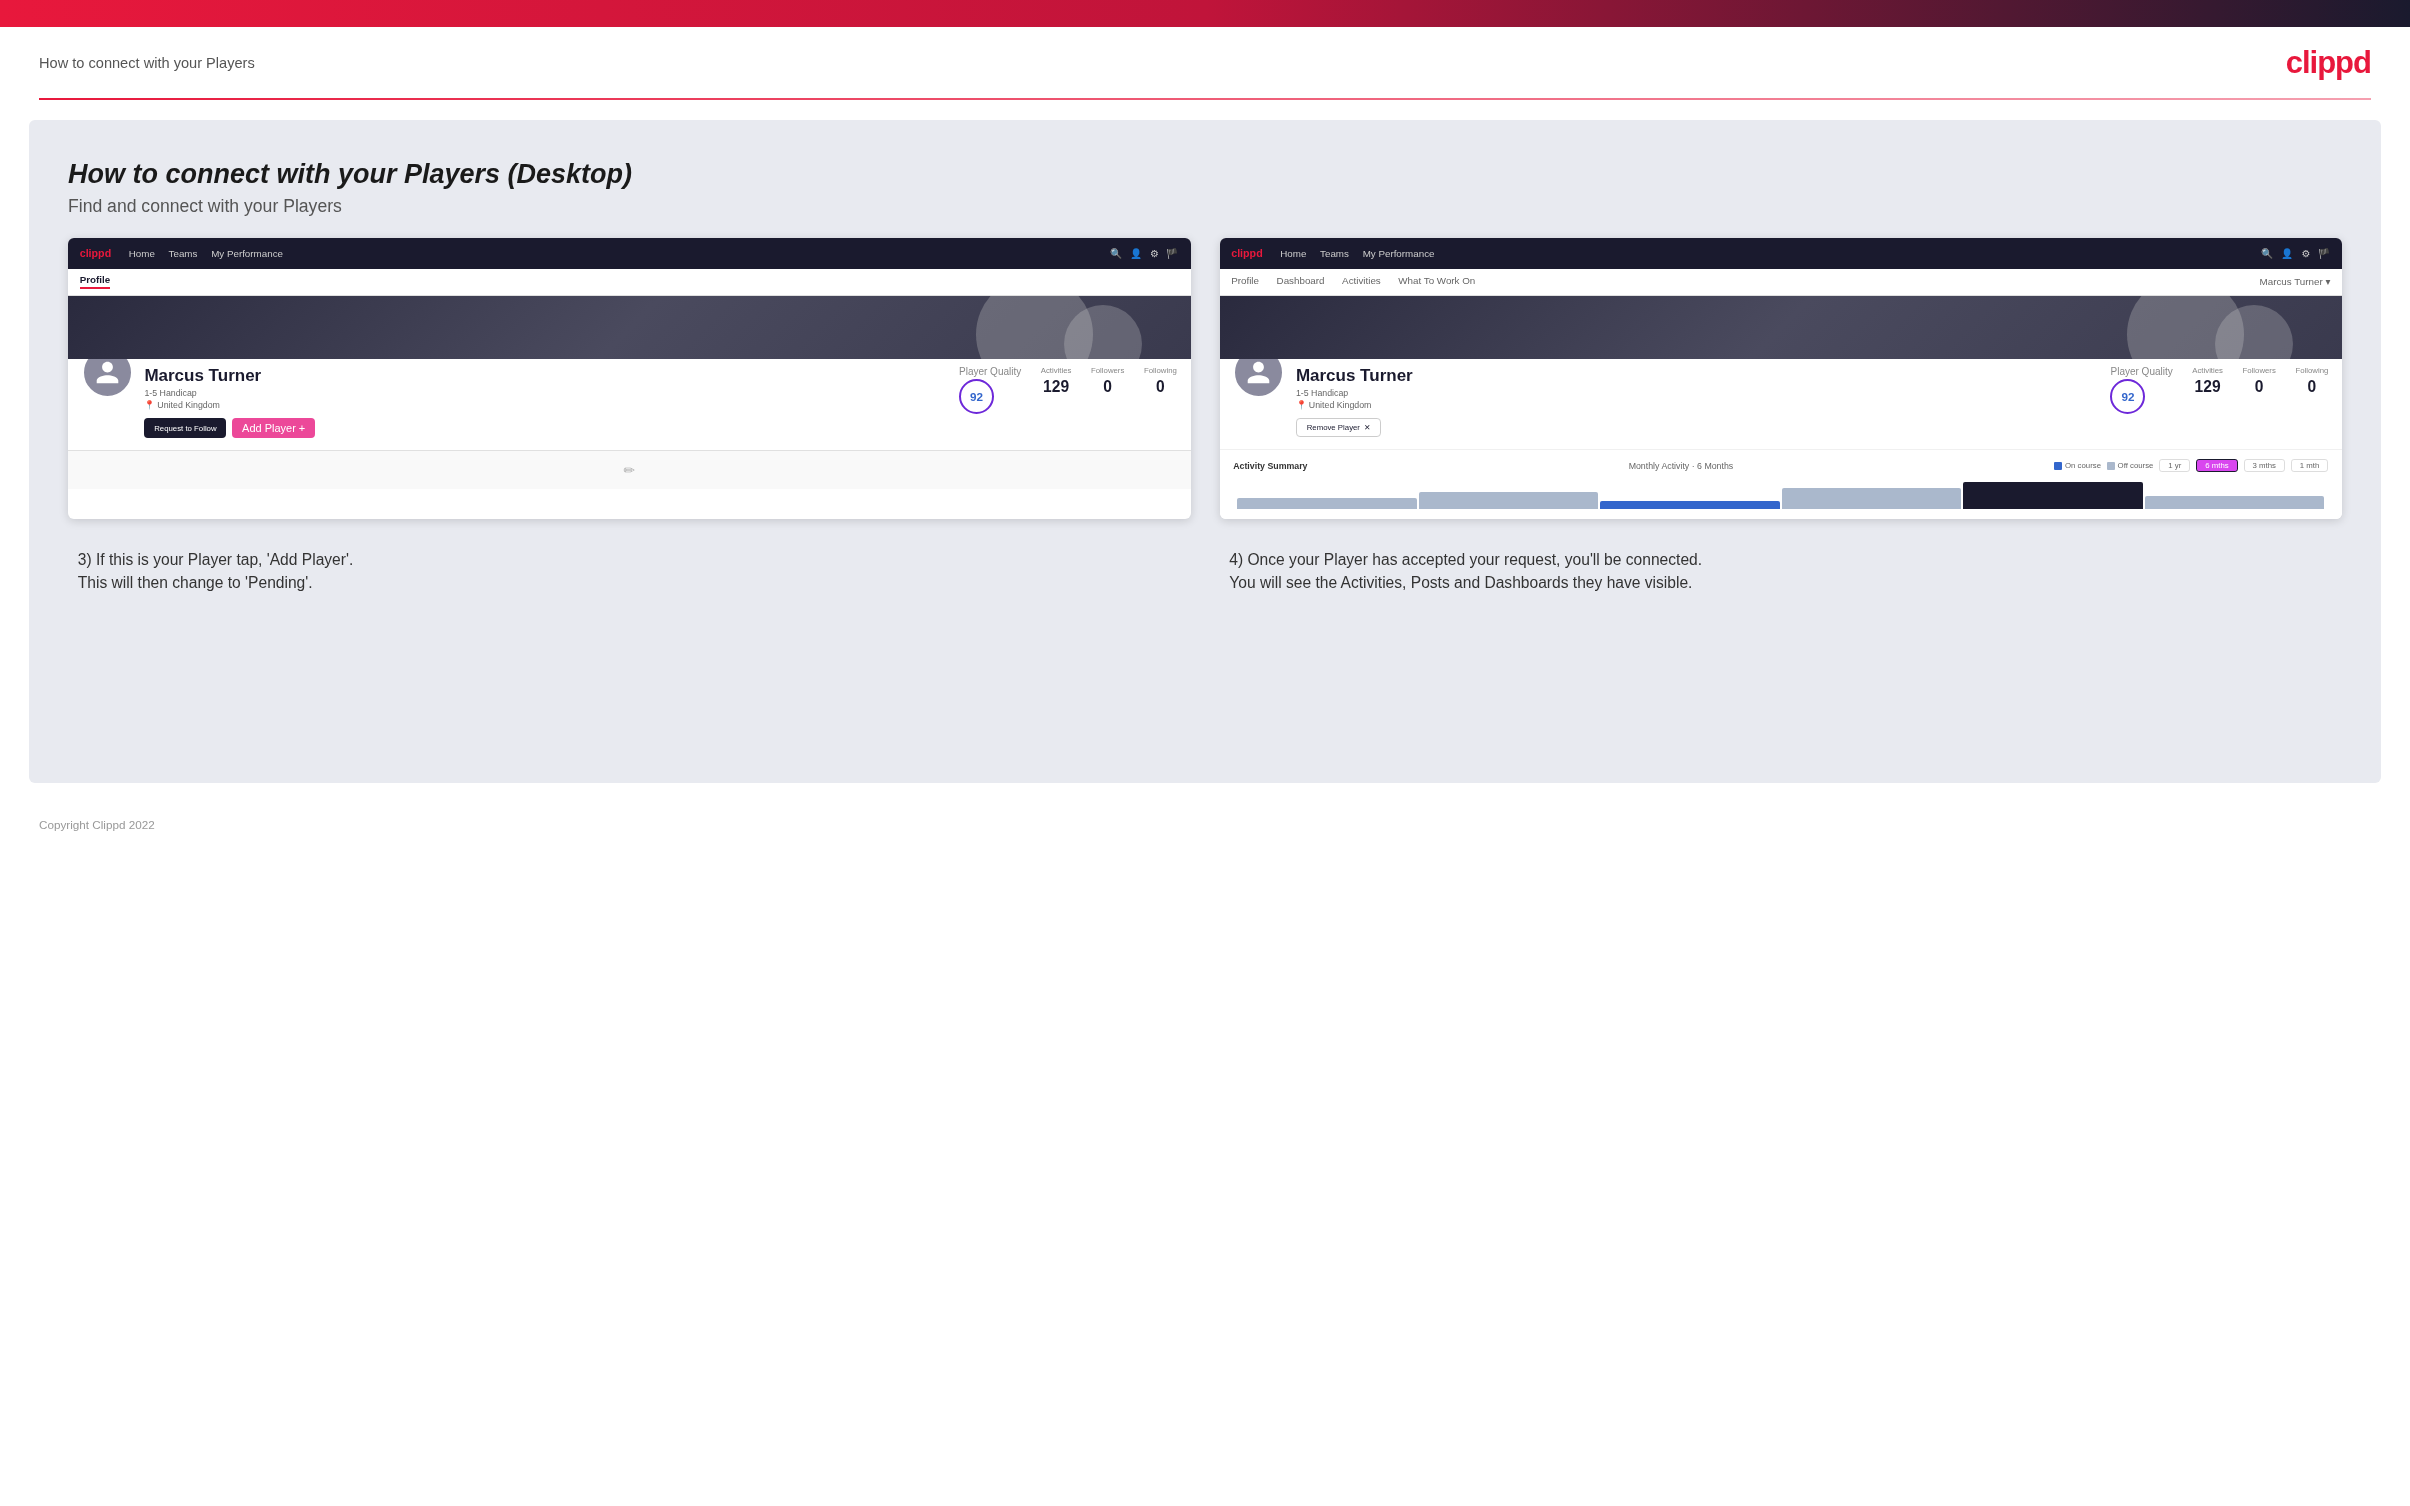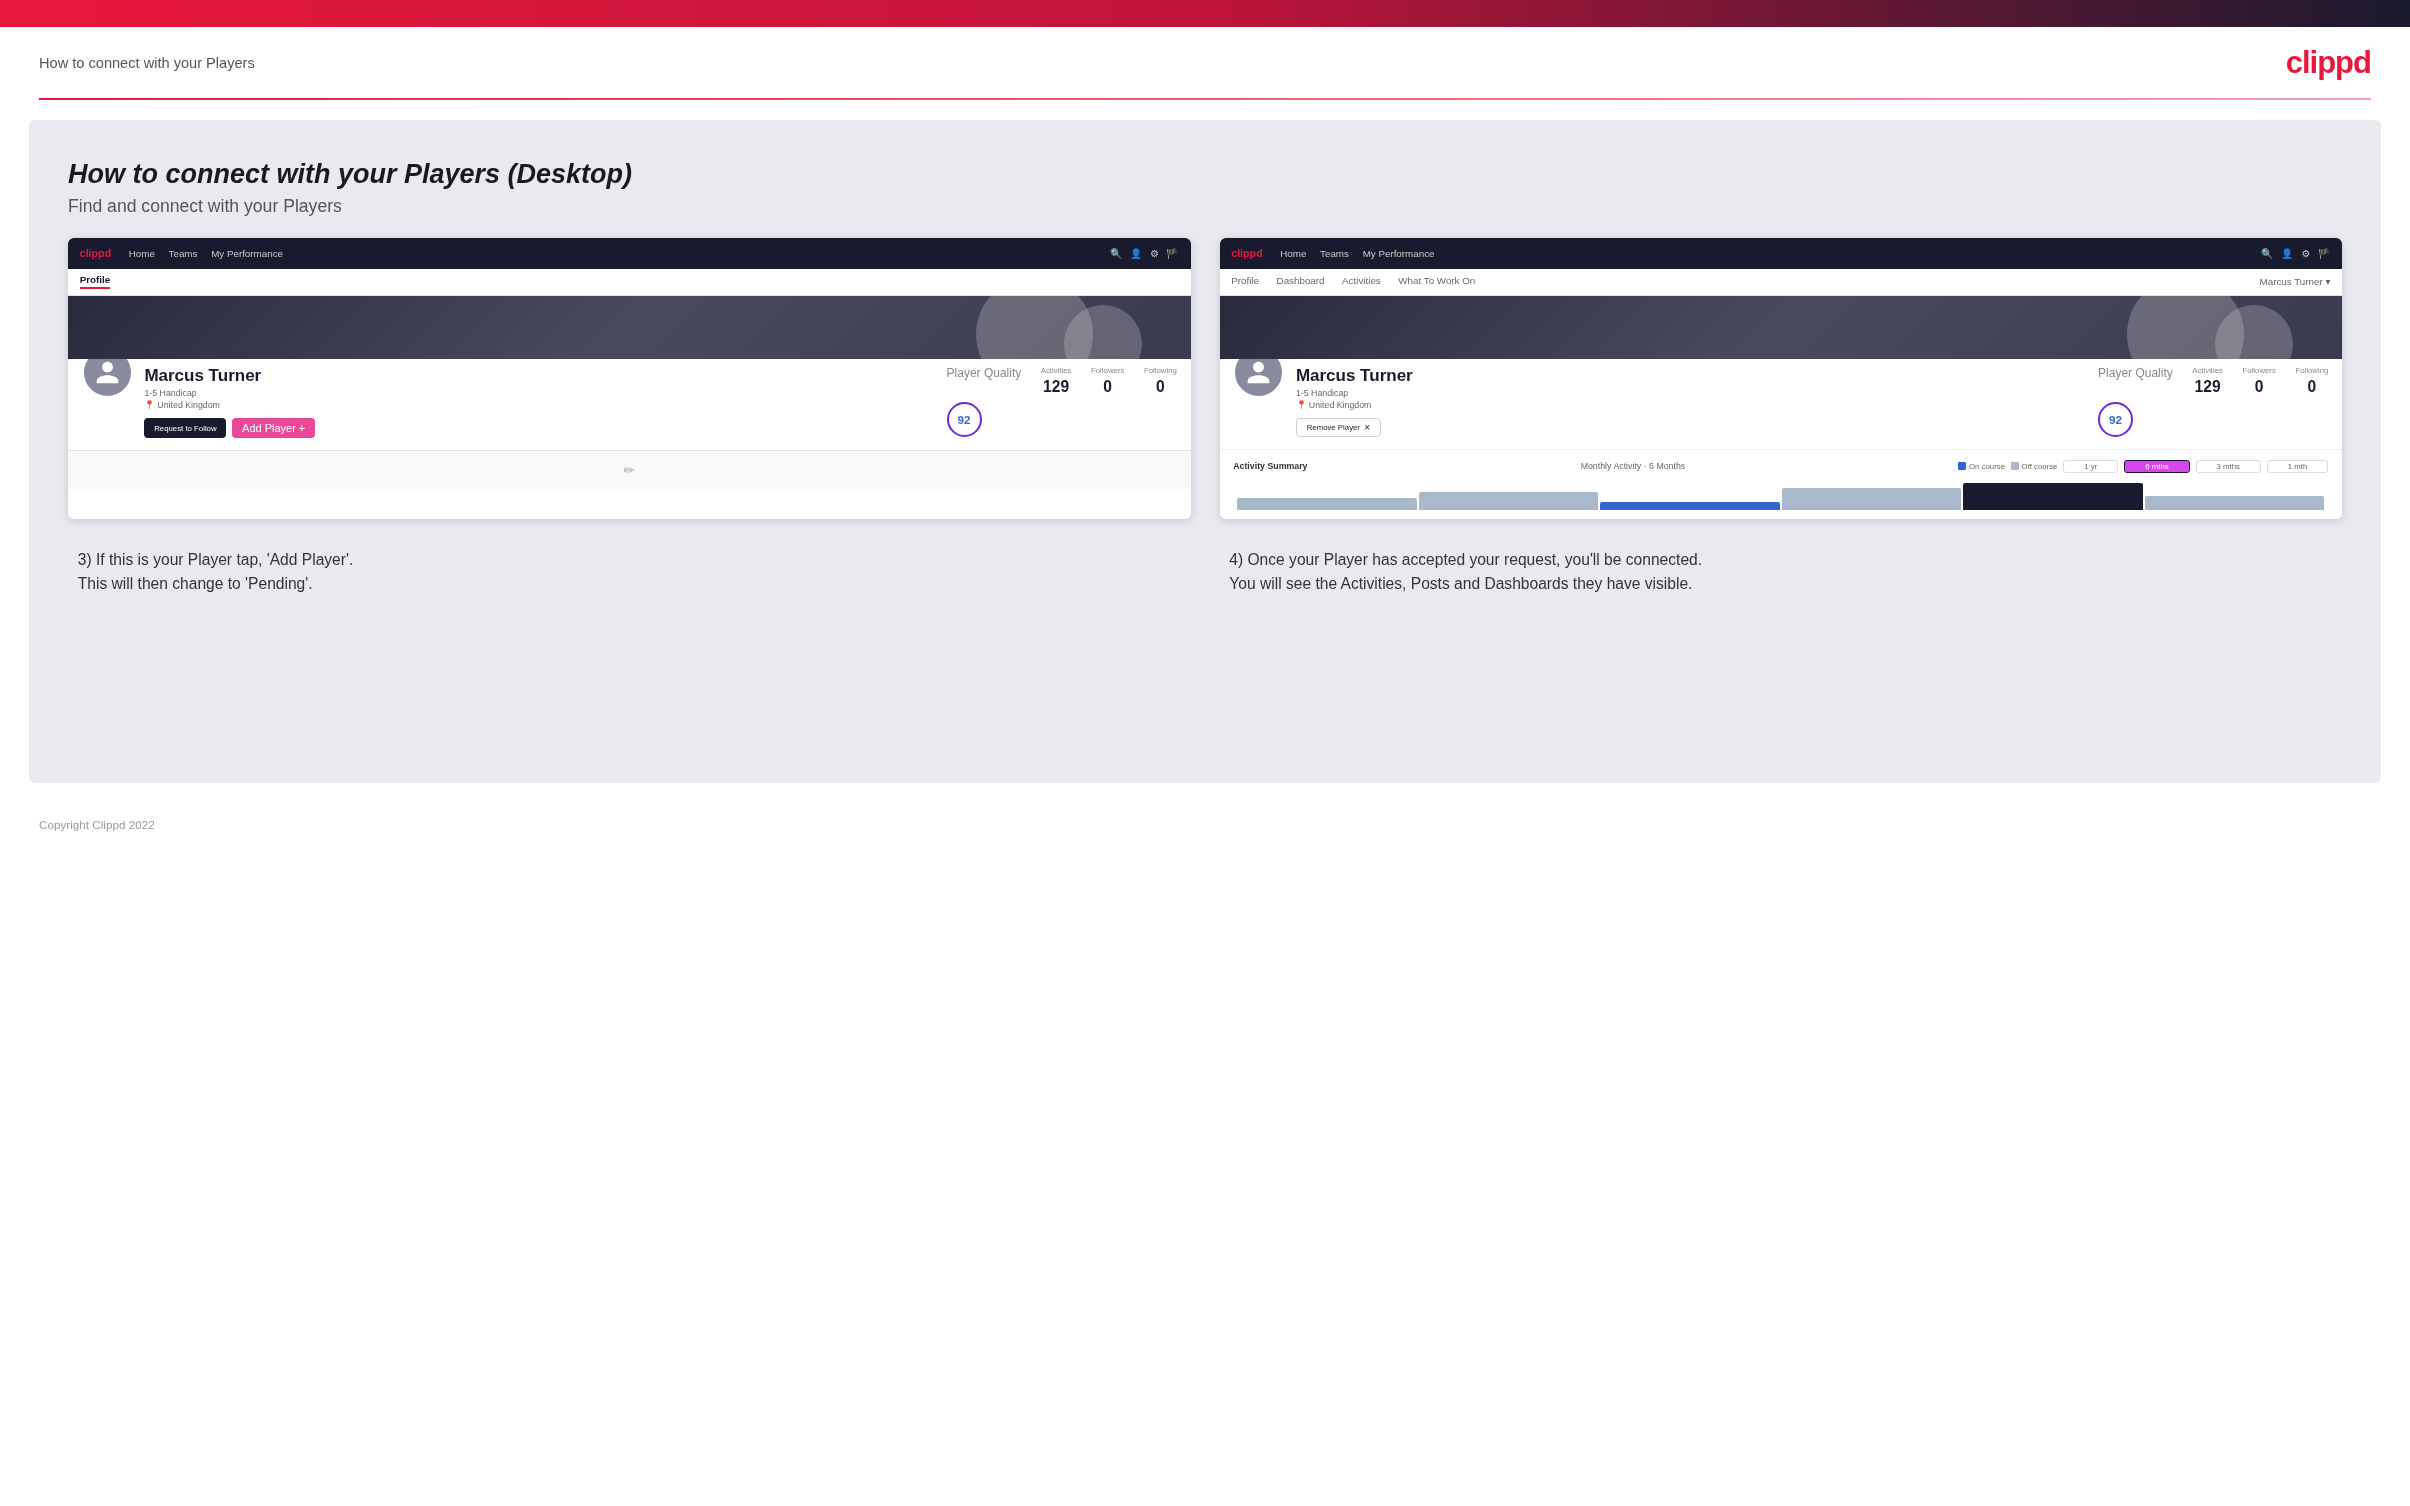--- a/index.html
+++ b/index.html
@@ -294,24 +294,24 @@
       border: 2px solid #6d28d9;
       display: flex;
       align-items: center;
       justify-content: center;
       font-size: 11.7px;
       font-weight: 700;
       color: #3366cc;
     }
 
     .player-quality-label {
-      font-size: 12px;
+      font-size: 10px;
       color: #888;
       text-align: center;
-      margin-bottom: 22px;
+      margin-bottom: 2px;
     }
 
     .pq-wrapper {
       text-align: center;
     }
 
     
     .screenshot-bottom {
       background: #f9f9f9;
       border-top: 1px solid #e0e0e0;
@@ -367,21 +367,21 @@
 
     .legend-dot {
       width: 7.8px;
       height: 7.8px;
       border-radius: 1px;
     }
 
     .filter-btn {
       font-size: 7.8px;
       color: #666;
-      padding: 1px 20px;
+      padding: 1px 8px;
       border: 1px solid #ddd;
       border-radius: 2.9px;
       cursor: pointer;
       background: #fff;
     }
 
     .filter-btn.active {
       background: #d946ef;
       color: #fff;
       border-color: #1a1a2e;

